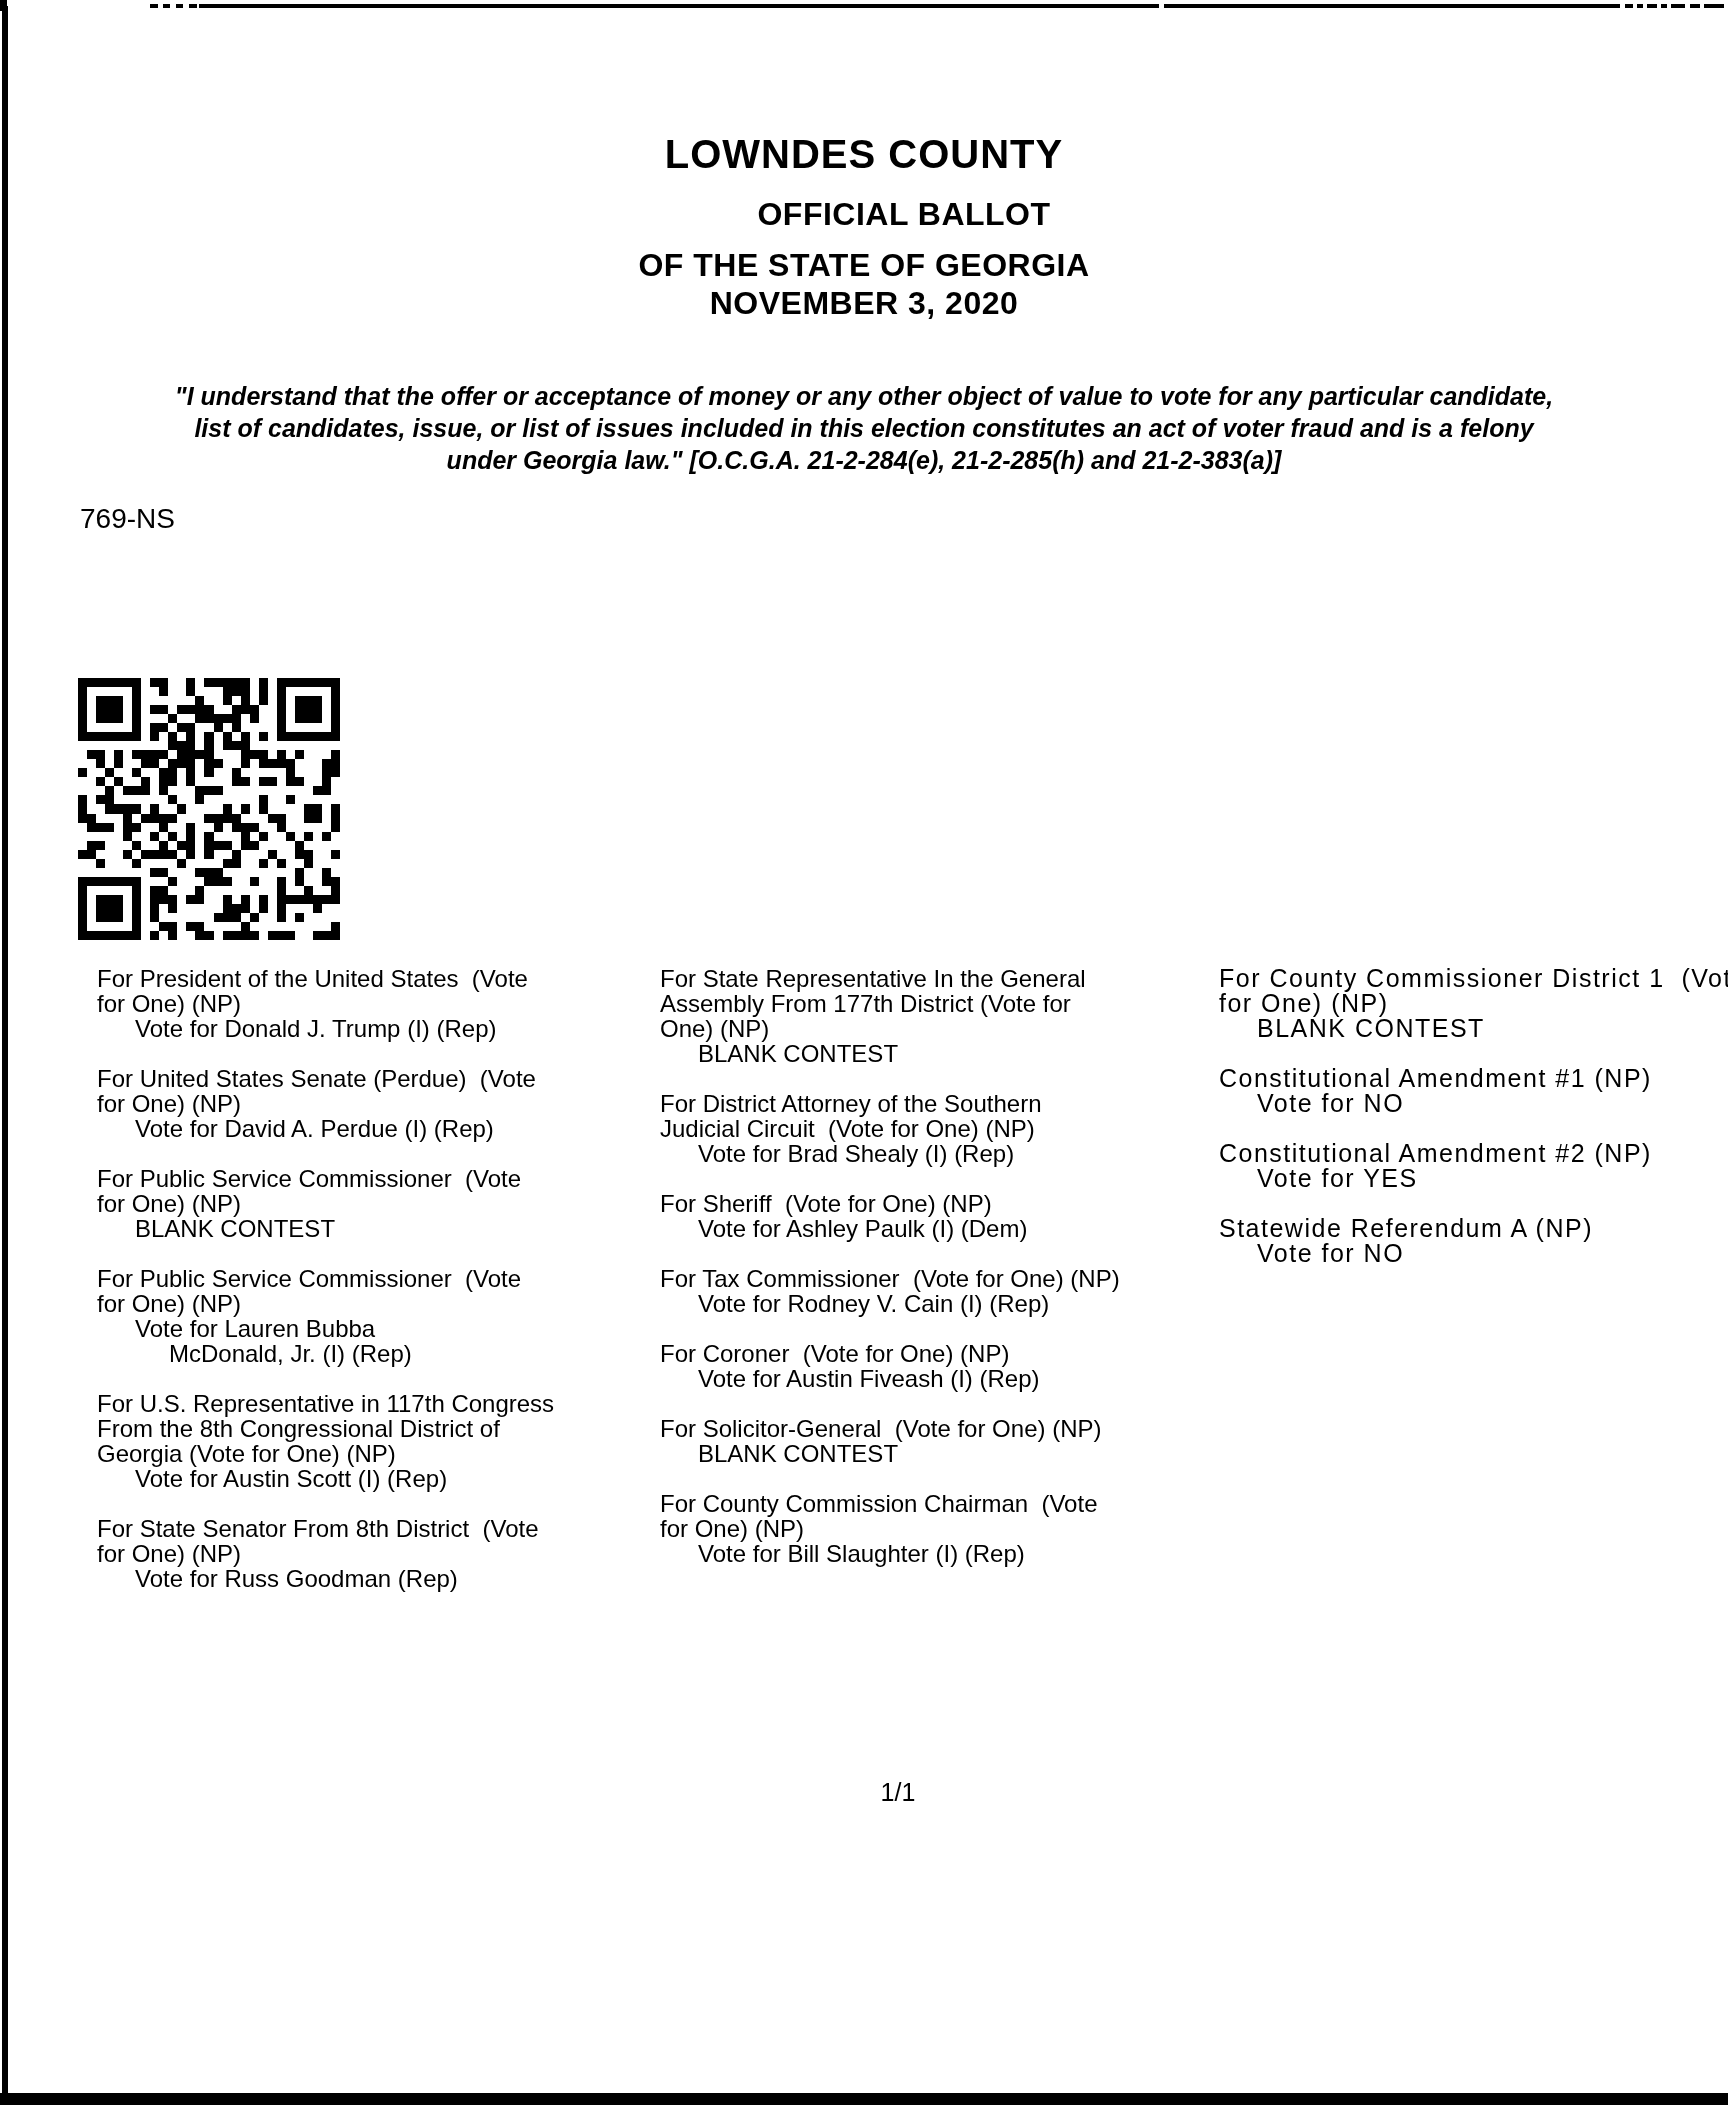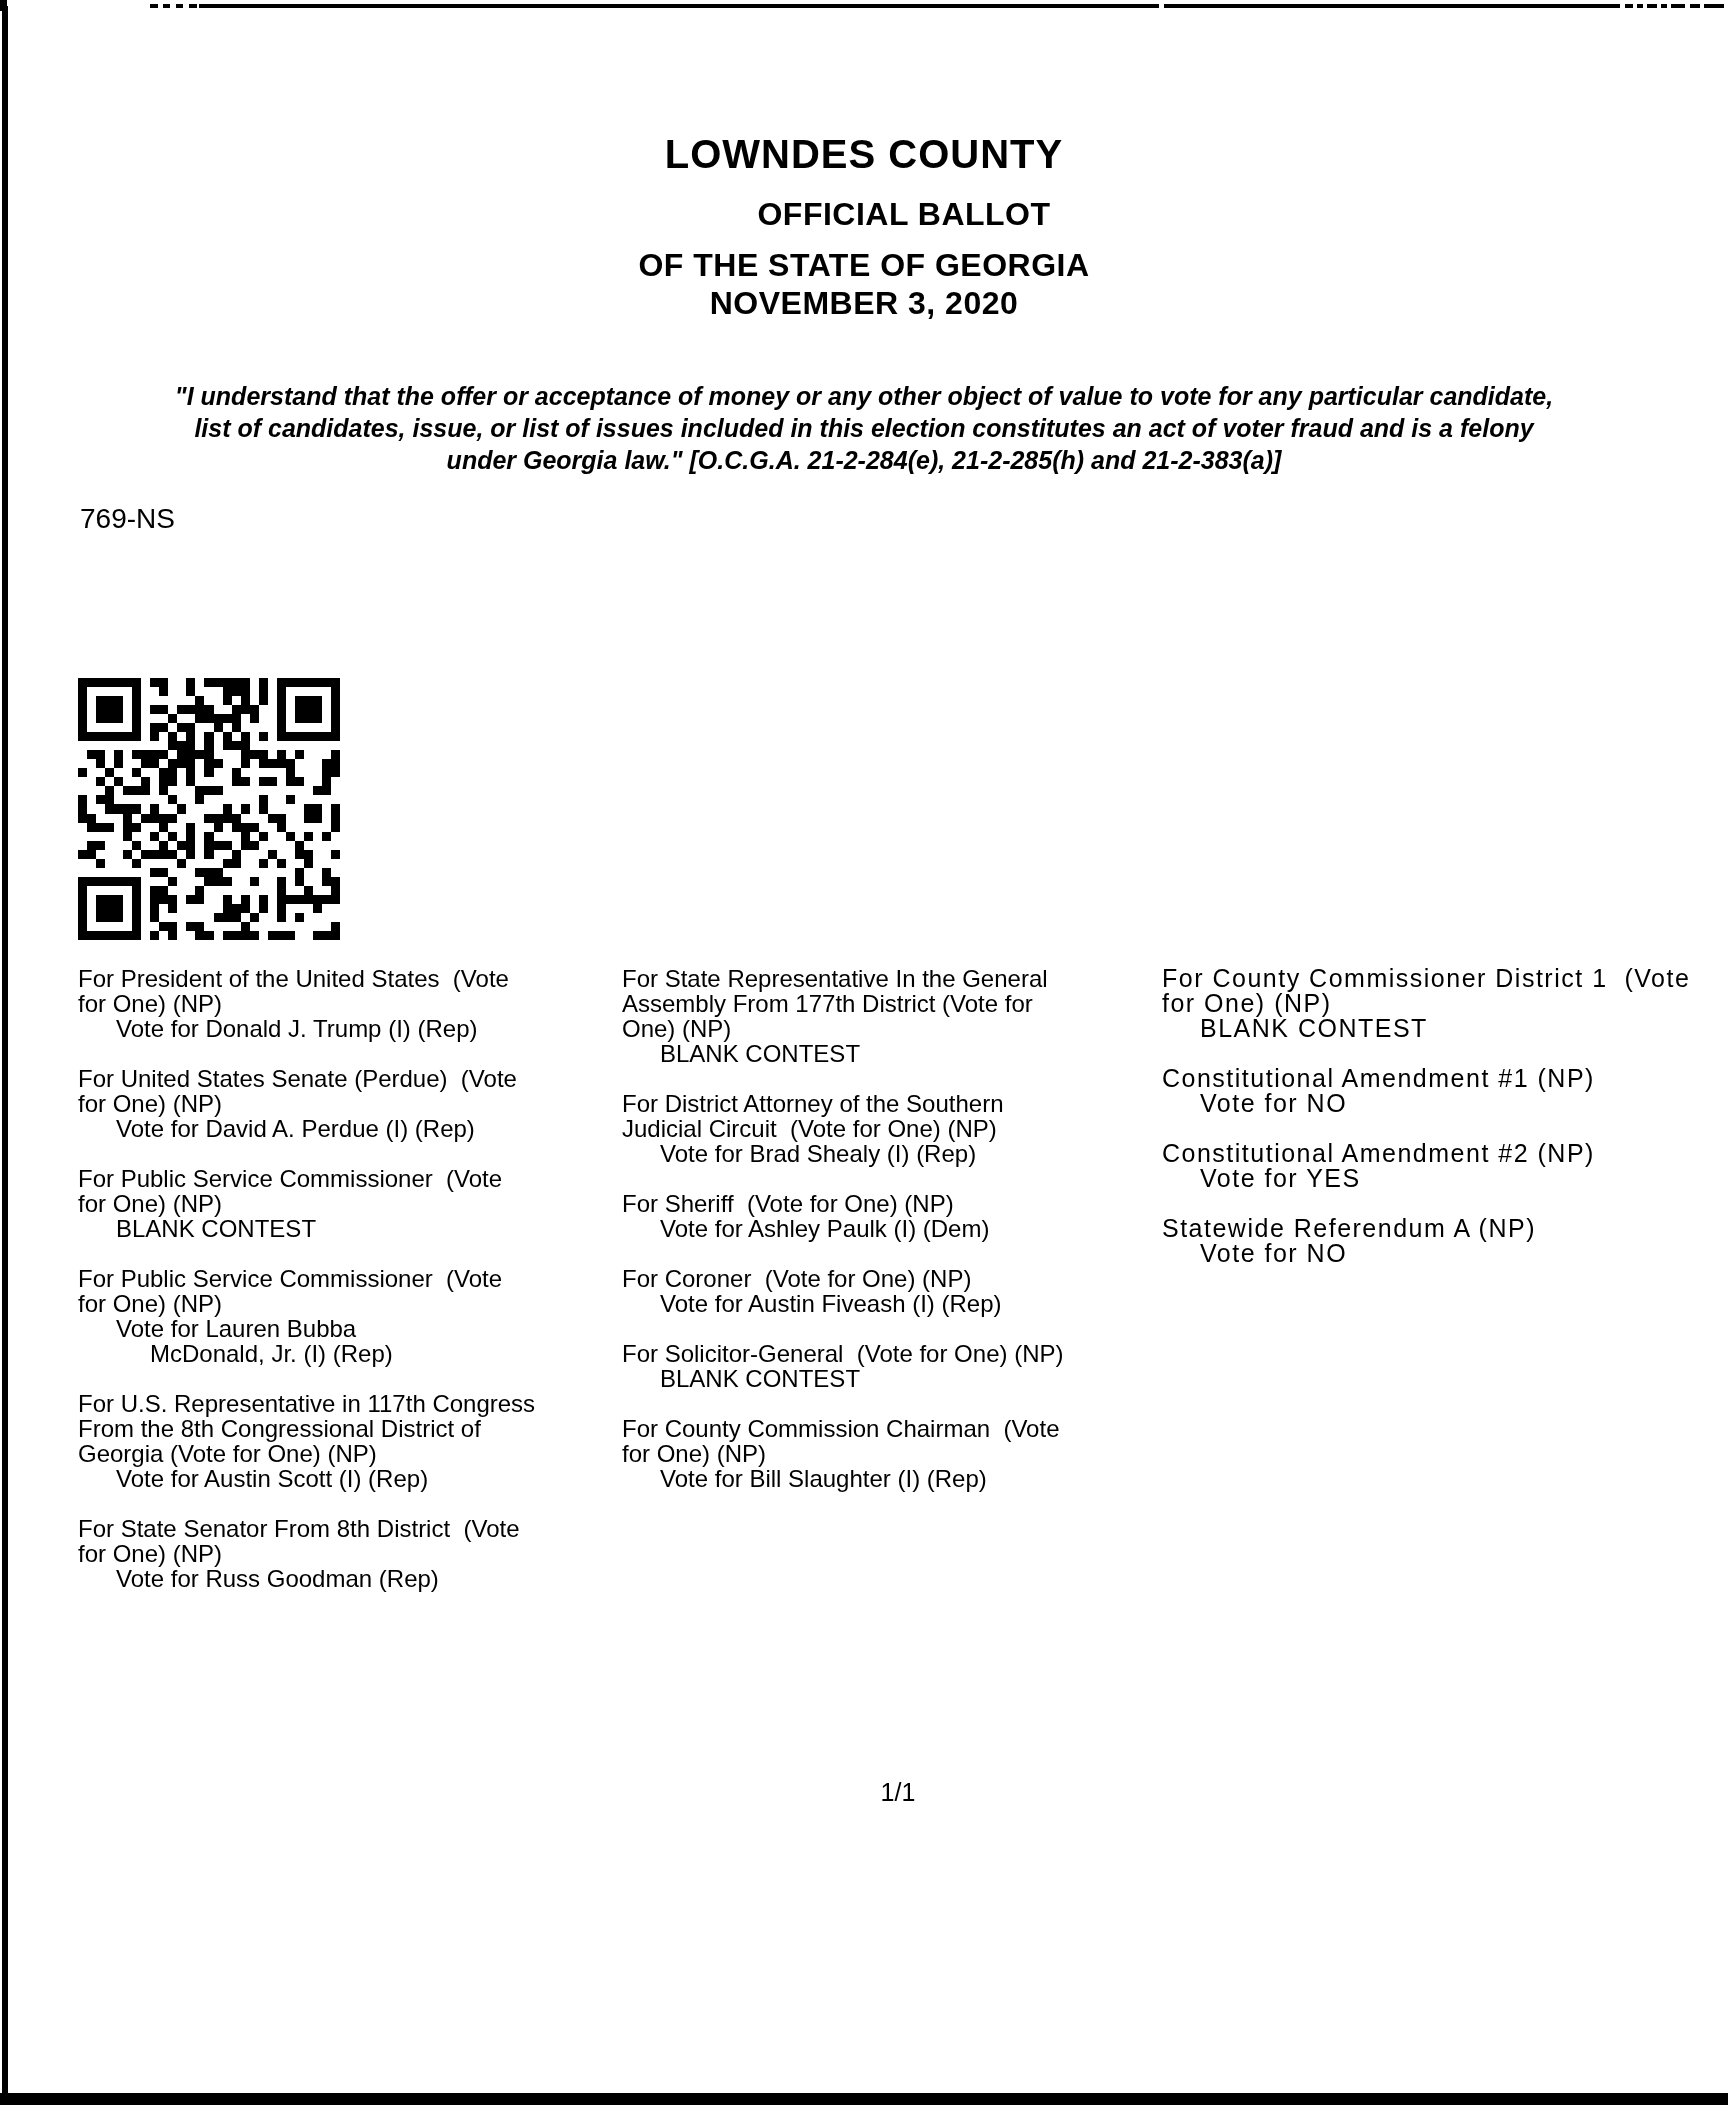--- a/index.html
+++ b/index.html
@@ -12,21 +12,21 @@
   .hdr{position:absolute;left:0;width:100%;text-align:center;font-weight:bold;}
   .county{top:132px;font-size:40px;letter-spacing:1px;}
   .ballot-title{top:196px;font-size:32px;letter-spacing:.5px;padding-left:40px;}
   .election{top:246px;font-size:32px;line-height:38px;letter-spacing:.5px;}
   .disclaimer{position:absolute;top:380px;left:0;width:100%;text-align:center;
     font-style:italic;font-weight:bold;font-size:25px;line-height:32px;}
   .disclaimer div{white-space:pre;}
   .style-code{position:absolute;left:80px;top:503px;font-size:28px;}
   .qr{position:absolute;left:78px;top:678px;width:262px;height:262px;}
   .columns{position:absolute;left:78px;top:966px;display:flex;align-items:flex-start;}
-  .contest-column{font-size:24px;line-height:25px;}
+  .contest-column{font-size:24px;line-height:25px;margin-left:19px;}
   .contest-column:nth-child(1){width:510px;margin-right:34px;}
   .contest-column:nth-child(2){width:530px;margin-right:10px;}
   .contest-column:nth-child(3){width:600px;font-size:25px;letter-spacing:1.5px;}
   .contest{margin-bottom:25px;}
   .t-line,.s-line{white-space:pre;}
   .s-line.lvl1{padding-left:38px;}
   .s-line.lvl2{padding-left:72px;}
   .page-num{position:absolute;top:1778px;left:0;width:1796px;text-align:center;font-size:25px;}
 </style>
 </head>
@@ -504,20 +504,24 @@
         <div class="contest">
           <div class="t-line">For District Attorney of the Southern</div>
           <div class="t-line">Judicial Circuit  (Vote for One) (NP)</div>
           <div class="s-line lvl1">Vote for Brad Shealy (I) (Rep)</div>
         </div>
         <div class="contest">
           <div class="t-line">For Sheriff  (Vote for One) (NP)</div>
           <div class="s-line lvl1">Vote for Ashley Paulk (I) (Dem)</div>
         </div>
         <div class="contest">
+          <div class="t-line">For Tax Commissioner  (Vote for One) (NP)</div>
+          <div class="s-line lvl1">Vote for Rodney V. Cain (I) (Rep)</div>
+        </div>
+        <div class="contest">
           <div class="t-line">For Coroner  (Vote for One) (NP)</div>
           <div class="s-line lvl1">Vote for Austin Fiveash (I) (Rep)</div>
         </div>
         <div class="contest">
           <div class="t-line">For Solicitor-General  (Vote for One) (NP)</div>
           <div class="s-line lvl1">BLANK CONTEST</div>
         </div>
         <div class="contest">
           <div class="t-line">For County Commission Chairman  (Vote</div>
           <div class="t-line">for One) (NP)</div>

